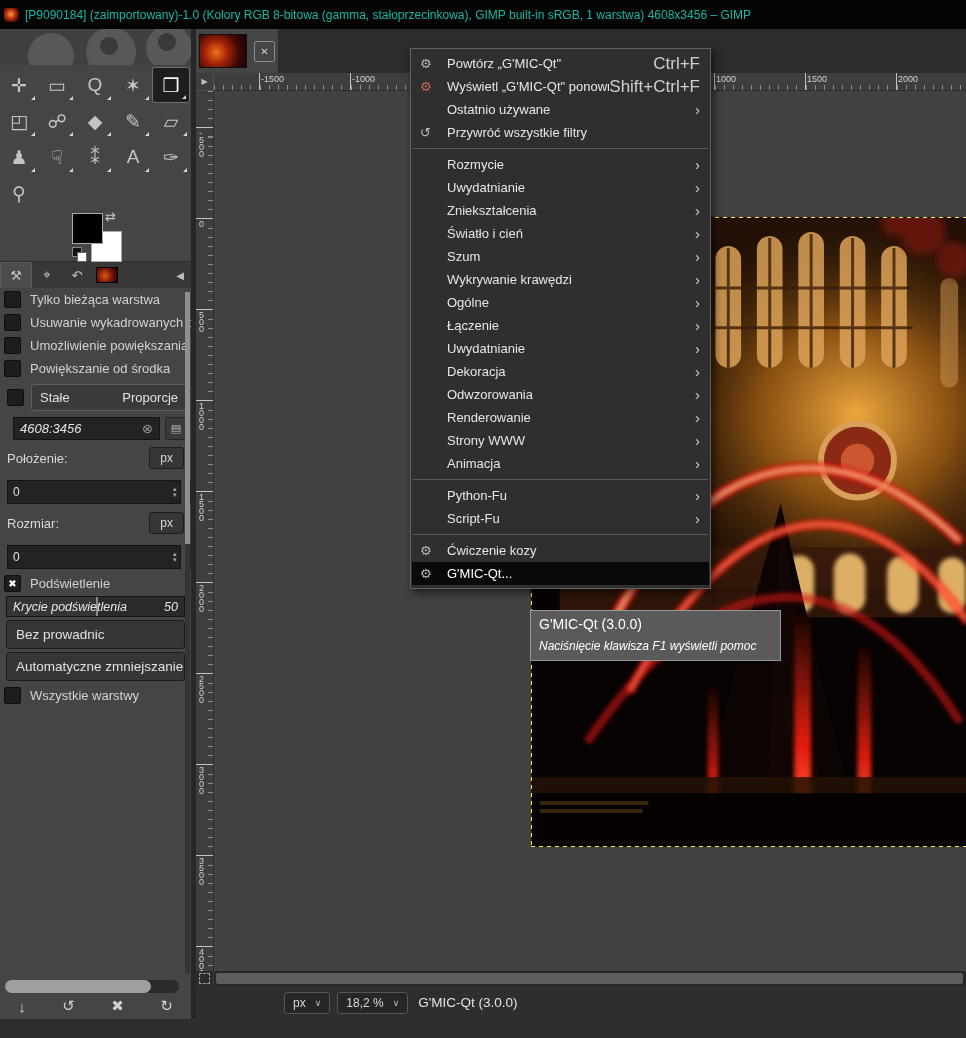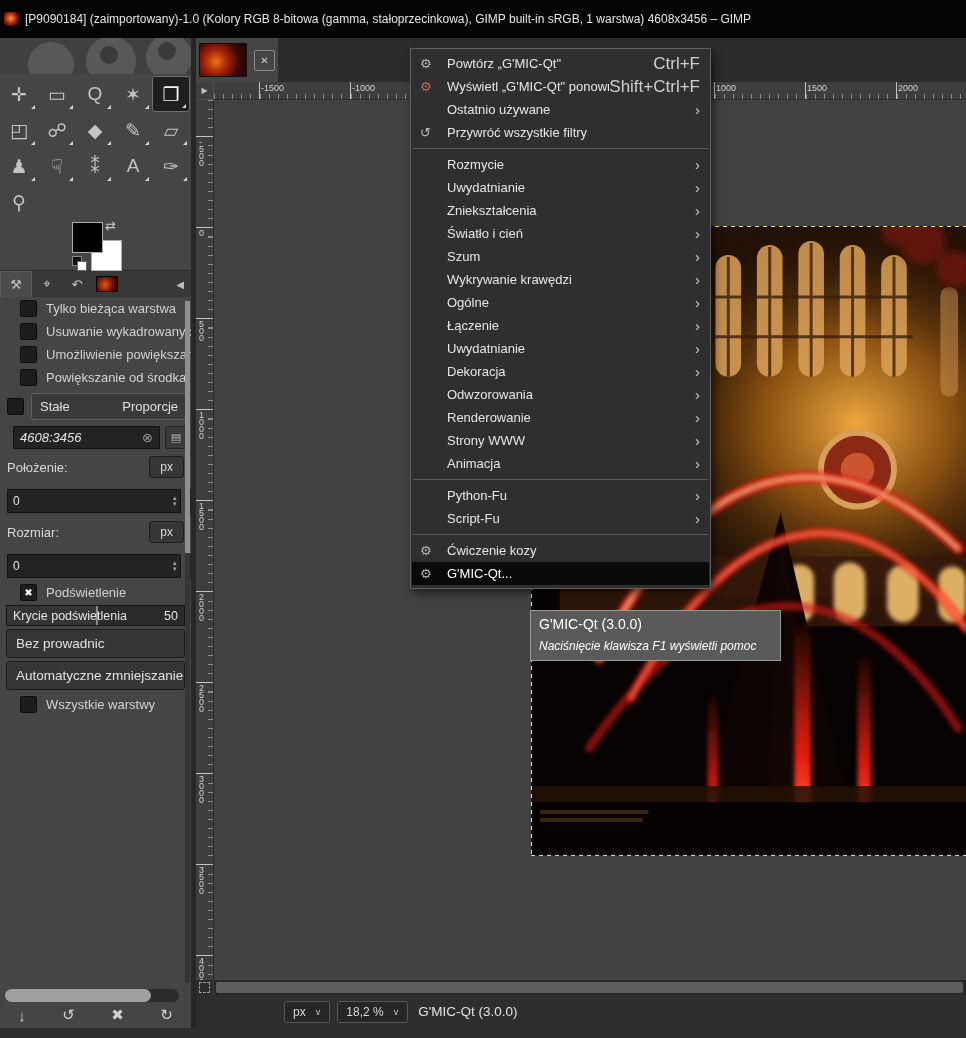--- a/index.html
+++ b/index.html
@@ -1,20 +1,20 @@
 <!DOCTYPE html>
 <html><head>
 <meta charset="utf-8">
 <style>
   html,body{margin:0;padding:0;background:#1a1a1a;}
   .window{position:relative;width:966px;height:1038px;overflow:hidden;background:#2e2e2e;
     font-family:"Liberation Sans","DejaVu Sans",sans-serif;color:#ddd;-webkit-font-smoothing:antialiased;}
   
-  .titlebar{height:38px;background:#040404;display:flex;align-items:center;gap:6px;padding-left:4px;
-    font-size:12px;color:#e5e5e5;white-space:nowrap;}
+  .titlebar{height:29px;background:#040404;display:flex;align-items:center;gap:6px;padding-left:4px;
+    font-size:12px;color:#14b8a6;white-space:nowrap;}
   .app-icon{width:15px;height:14px;border-radius:2px;flex:0 0 auto;
     background:radial-gradient(circle at 45% 45%,#f0a040 0%,#c03010 40%,#3a0a06 75%,#120202 100%);}
   
   .menubar{height:26px;background:#262626;display:flex;align-items:stretch;font-size:13px;color:#e4e4e4;}
   .mi{display:flex;align-items:center;padding:0 9px;}
   .mi.active{background:#0b0b0b;color:#fff;}
   
   .main{display:flex;height:990px;}
   .left{width:191px;background:#454545;position:relative;flex:0 0 auto;overflow:hidden;}
   .divider{width:5px;background:#272727;flex:0 0 auto;}
@@ -40,21 +40,21 @@
   .def-ico .w{position:absolute;left:5px;top:5px;width:8px;height:8px;background:#fff;border:1px solid #666;}
   
   .dock-tabs{height:26px;background:#383838;display:flex;align-items:stretch;border-top:1px solid #2c2c2c;}
   .dtab{width:30px;display:flex;align-items:center;justify-content:center;font-size:13px;color:#c2c2c2;}
   .dtab.active{background:#4c4c4c;border:1px solid #5c5c5c;border-bottom:none;}
   .dtab .thumb{width:20px;height:14px;border:1px solid #000;
     background:radial-gradient(circle at 40% 55%,#e05510 0%,#701208 55%,#160303 100%);}
   .dock-collapse{margin-left:auto;width:22px;display:flex;align-items:center;justify-content:center;color:#bdbdbd;font-size:10px;}
   
   .to-header{font-weight:bold;color:#fff;font-size:13px;background:#3e3e3e;padding:2px 7px 3px;border-bottom:1px solid #303030;}
-  .chk-row{display:flex;align-items:center;gap:9px;padding:3px 20px;font-size:13px;color:#d2d2d2;white-space:nowrap;overflow:hidden;}
+  .chk-row{display:flex;align-items:center;gap:9px;padding:3px 4px;font-size:13px;color:#d2d2d2;white-space:nowrap;overflow:hidden;}
   .chk{flex:0 0 auto;width:15px;height:15px;background:#1d1d1d;border:1px solid #0e0e0e;border-radius:2px;
     display:flex;align-items:center;justify-content:center;font-size:10px;color:#fff;}
   .fixed-row{display:flex;align-items:center;gap:7px;padding:4px 4px 4px 7px;}
   .fixed-combo{flex:1;display:flex;justify-content:space-between;align-items:center;border:1px solid #5e5e5e;
     background:#3a3a3a;border-radius:3px;padding:5px 8px;font-size:13px;color:#e0e0e0;}
   .ratio-row{display:flex;gap:5px;padding:2px 4px 2px 13px;align-items:stretch;}
   .ratio-input{flex:1;display:flex;justify-content:space-between;align-items:center;background:#232323;
     border:1px solid #141414;padding:3px 6px;font-size:13px;color:#e4e4e4;font-style:italic;}
   .clear-ico{font-style:normal;color:#9a9a9a;font-size:13px;}
   .paper-btn{width:20px;display:flex;align-items:center;justify-content:center;background:#3a3a3a;
@@ -63,21 +63,21 @@
   .px-btn{background:#363636;border:1px solid #1d1d1d;border-radius:3px;padding:3px 10px;font-size:12px;color:#d8d8d8;}
   .spin-row{display:flex;gap:5px;padding:1px 7px 3px;}
   .spin{flex:1;display:flex;align-items:center;background:#232323;border:1px solid #141414;height:22px;}
   .spin input{flex:1;min-width:0;background:transparent;border:none;outline:none;color:#e0e0e0;font-size:12px;
     padding-left:5px;font-family:inherit;}
   .spin .arrows{display:flex;flex-direction:column;color:#a8a8a8;font-size:7px;line-height:6px;padding:0 3px;}
   .slider{margin:1px 6px 3px;height:19px;background:#2a2a2a;border:1px solid #151515;position:relative;
     display:flex;align-items:center;justify-content:space-between;padding:0 6px;font-size:12.5px;color:#e6e6e6;}
   .slider .fill{position:absolute;left:0;top:0;bottom:0;width:50%;background:#353535;}
   .slider .handle{position:absolute;left:50%;top:0;bottom:0;width:2px;background:#8a8a8a;}
-  .slider span{position:relative;z-index:1;}
+  .slider span{position:relative;z-index:1;font-style:italic;}
   .wide-btn{margin:3px 6px;background:#363636;border:1px solid #1c1c1c;border-radius:3px;
     padding:6px 9px;font-size:13.5px;color:#e2e2e2;white-space:nowrap;overflow:hidden;}
   .wide-btn.center{text-align:center;}
   .lp-vscroll{position:absolute;right:1px;top:263px;bottom:45px;width:5px;background:#353535;}
   .lp-vscroll .vthumb{width:100%;height:37%;background:#8f8f8f;}
   .lp-scroll{position:absolute;left:5px;right:12px;bottom:26px;height:13px;background:#2b2b2b;border-radius:7px;}
   .lp-scroll .thumb{width:84%;height:100%;background:#9f9f9f;border-radius:7px;}
   .lp-btns{position:absolute;left:0;right:0;bottom:2px;height:22px;display:flex;justify-content:space-around;
     align-items:center;color:#d0d0d0;font-size:15px;}
   

